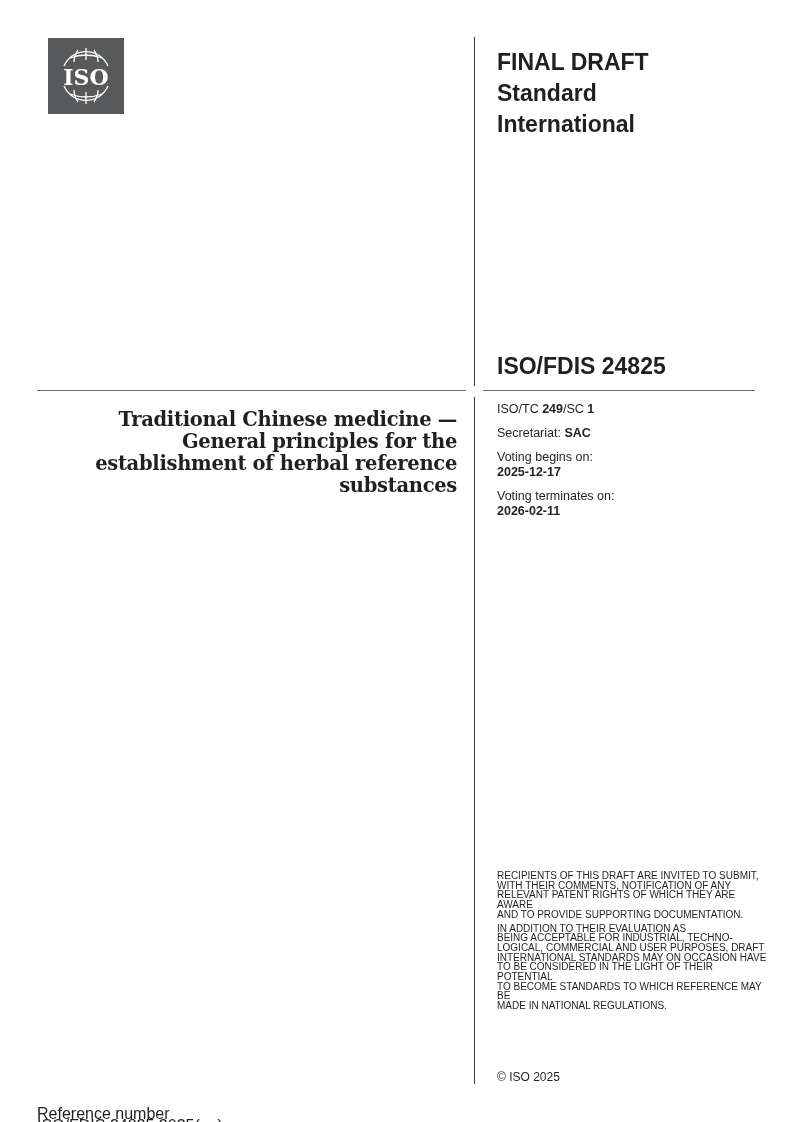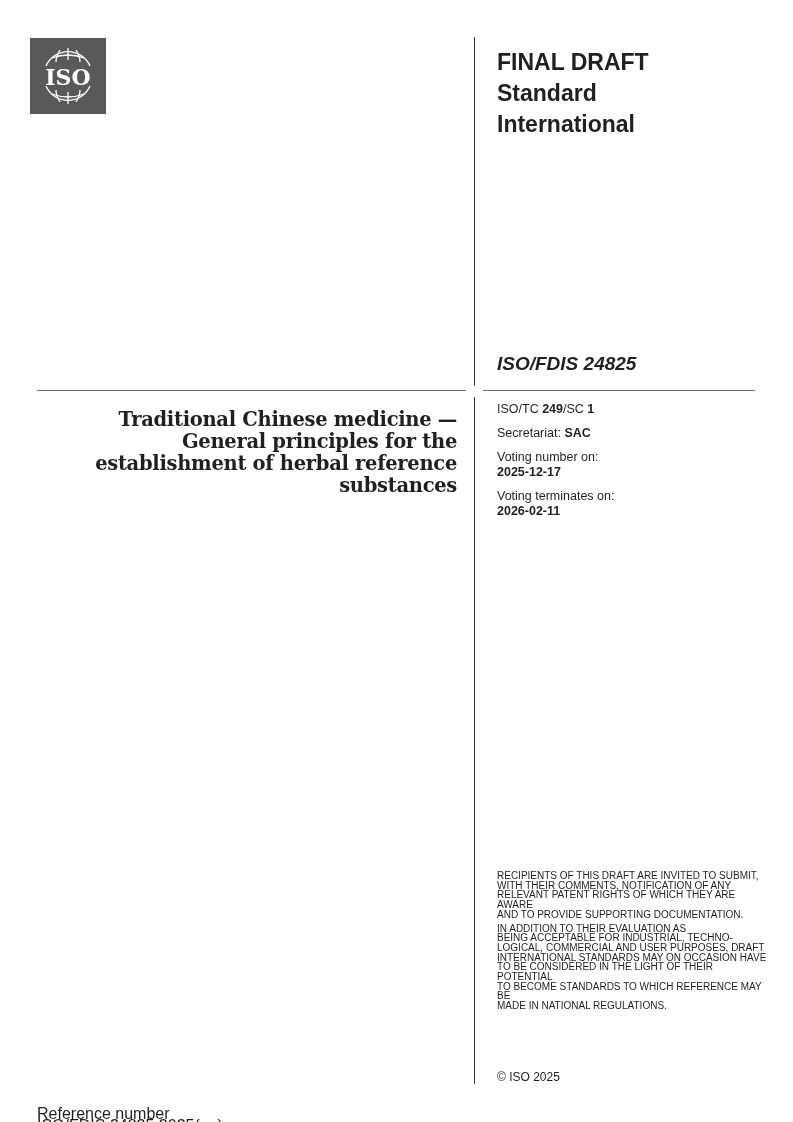--- a/index.html
+++ b/index.html
@@ -1,24 +1,24 @@
 <!DOCTYPE html>
 <html><head>
 <meta charset="utf-8">
 <style>
   html, body { margin: 0; padding: 0; background: #ffffff; }
   body { width: 793px; height: 1122px; position: relative; overflow: hidden;
          font-family: "Liberation Sans", "DejaVu Sans", sans-serif; color: #231f20; }
   .abs { position: absolute; }
-  .logo { left: 30px; top: 38px; width: 76px; height: 76px; background: #58595b; }
+  .logo { left: 48px; top: 38px; width: 76px; height: 76px; background: #58595b; }
   .vline { background: #3a3a3a; width: 1px; }
   .hline { background: #6d6e71; height: 1px; }
   .draft-title { left: 497px; top: 47px; font-size: 23px; font-weight: bold; line-height: 31px; }
   .draft-title div { white-space: nowrap; }
-  .docnum { left: 497px; top: 353px; font-size: 19px; font-weight: bold; font-style: italic; }
+  .docnum { left: 497px; top: 353px; font-size: 23px; font-weight: bold; }
   .meta { left: 497px; top: 402px; font-size: 12.5px; line-height: 15px; }
   .meta p { margin: 0 0 9px 0; }
   .meta b { font-weight: bold; text-align: center; }
   .doc-title { left: 37px; top: 409px; width: 420px; font-family: "DejaVu Serif", "Liberation Serif", serif;
                font-weight: bold; font-size: 19.5px; line-height: 22px; letter-spacing: -0.3px; text-align: right; }
   .notice { left: 497px; top: 871px; width: 270px; font-size: 10px; line-height: 9.7px; color: #231f20; }
   .notice p { margin: 0 0 4px 0; white-space: pre-line; }
   .ref { left: 37px; top: 1108px; font-size: 16px; line-height: 12px; }
   .copy { left: 497px; top: 1070px; font-size: 12px; }
 </style>
@@ -54,21 +54,21 @@
   <div>International</div>
 </div>
 
 <div class="abs docnum">ISO/FDIS 24825</div>
 
 <div class="abs doc-title">Traditional Chinese medicine — General principles for the establishment of herbal reference substances</div>
 
 <div class="abs meta">
   <p><span>ISO/TC </span><b>249</b><span>/SC </span><b>1</b></p>
   <p><span>Secretariat: </span><b>SAC</b></p>
-  <p><span>Voting number on:</span><br><b>2025-12-17</b></p>
+  <p><span>Voting begins on:</span><br><b>2025-12-17</b></p>
   <p><span>Voting terminates on:</span><br><b>2026-02-11</b></p>
 </div>
 
 <div class="abs notice">
   <p>RECIPIENTS OF THIS DRAFT ARE INVITED TO SUBMIT,
 WITH THEIR COMMENTS, NOTIFICATION OF ANY
 RELEVANT PATENT RIGHTS OF WHICH THEY ARE AWARE
 AND TO PROVIDE SUPPORTING DOCUMENTATION.</p>
   <p>IN ADDITION TO THEIR EVALUATION AS
 BEING ACCEPTABLE FOR INDUSTRIAL, TECHNO-

